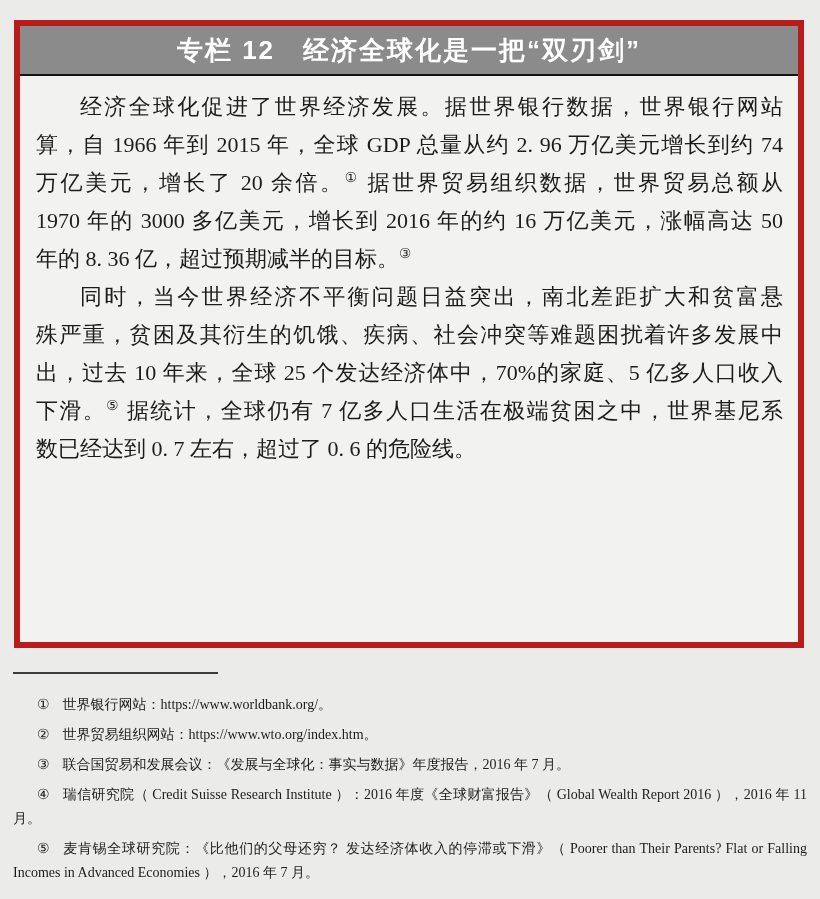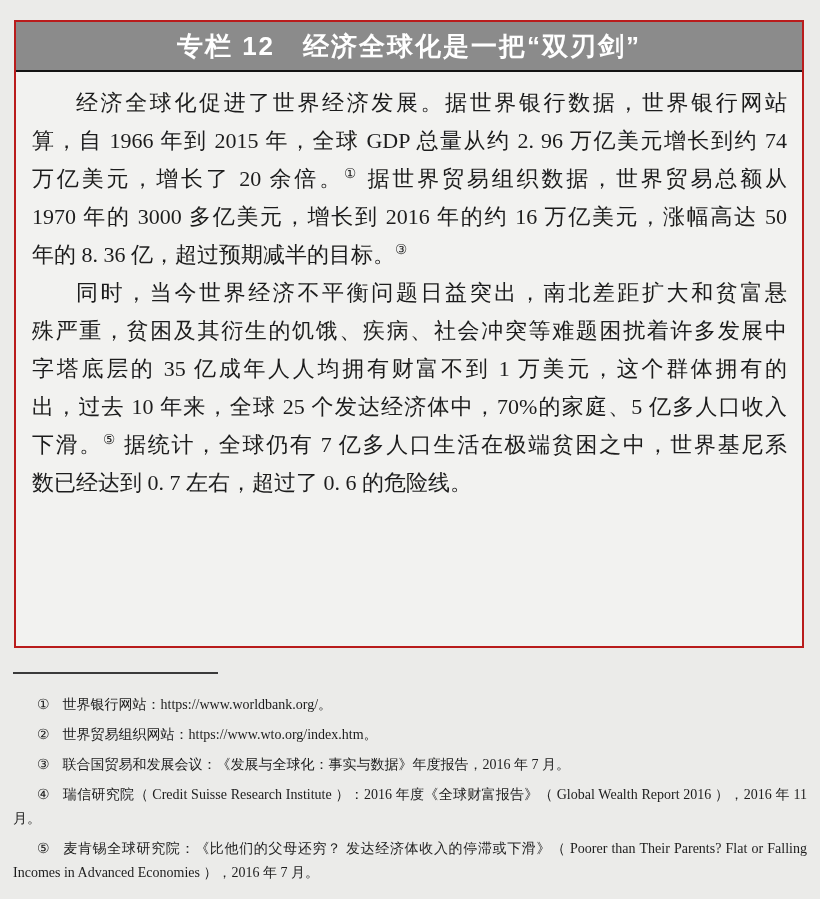--- a/index.html
+++ b/index.html
@@ -13,21 +13,21 @@
   .page {
     position: absolute; inset: 0;
     background: #ebebe9;
   }
   
   .panel {
     position: absolute;
     left: 14px; top: 20px;
     width: 790px; height: 628px;
     box-sizing: border-box;
-    border: 2px solid #b91c1c;
+    border: 6px solid #b91c1c;
     background: #f2f2f0;
   }
   .panel-header {
     height: 50px;
     box-sizing: border-box;
     background: #8b8b8b;
     border-bottom: 2px solid #141414;
     display: flex; align-items: center; justify-content: center;
   }
   .panel-title {
@@ -85,21 +85,20 @@
       <span class="panel-title" style="color: rgb(255, 255, 255);">专栏 12　经济全球化是一把“双刃剑”</span>
     </div>
     <div class="panel-body" id="box-body">
         <div class="tline indent">经济全球化促进了世界经济发展。据世界银行数据，世界银行网站</div>
         <div class="tline">算，自 1966 年到 2015 年，全球 GDP 总量从约 2. 96 万亿美元增长到约 74</div>
         <div class="tline">万亿美元，增长了 20 余倍。<sup>①</sup> 据世界贸易组织数据，世界贸易总额从</div>
         <div class="tline">1970 年的 3000 多亿美元，增长到 2016 年的约 16 万亿美元，涨幅高达 50</div>
         <div class="tline final">年的 8. 36 亿，超过预期减半的目标。<sup>③</sup></div>
         <div class="tline indent">同时，当今世界经济不平衡问题日益突出，南北差距扩大和贫富悬</div>
         <div class="tline">殊严重，贫困及其衍生的饥饿、疾病、社会冲突等难题困扰着许多发展中</div>
-        <div class="tline">字塔底层的 35 亿成年人人均拥有财富不到 1 万美元，这个群体拥有的</div>
         <div class="tline">出，过去 10 年来，全球 25 个发达经济体中，70%的家庭、5 亿多人口收入</div>
         <div class="tline">下滑。<sup>⑤</sup> 据统计，全球仍有 7 亿多人口生活在极端贫困之中，世界基尼系</div>
         <div class="tline final">数已经达到 0. 7 左右，超过了 0. 6 的危险线。</div>
       </div>
   </div>
 
   <div class="footnote-rule"></div>
 
   <div class="footnotes" id="footnotes">
       <p class="footnote"><span class="fn-marker">①</span><span class="fn-text">世界银行网站：https://www.worldbank.org/。</span></p>

